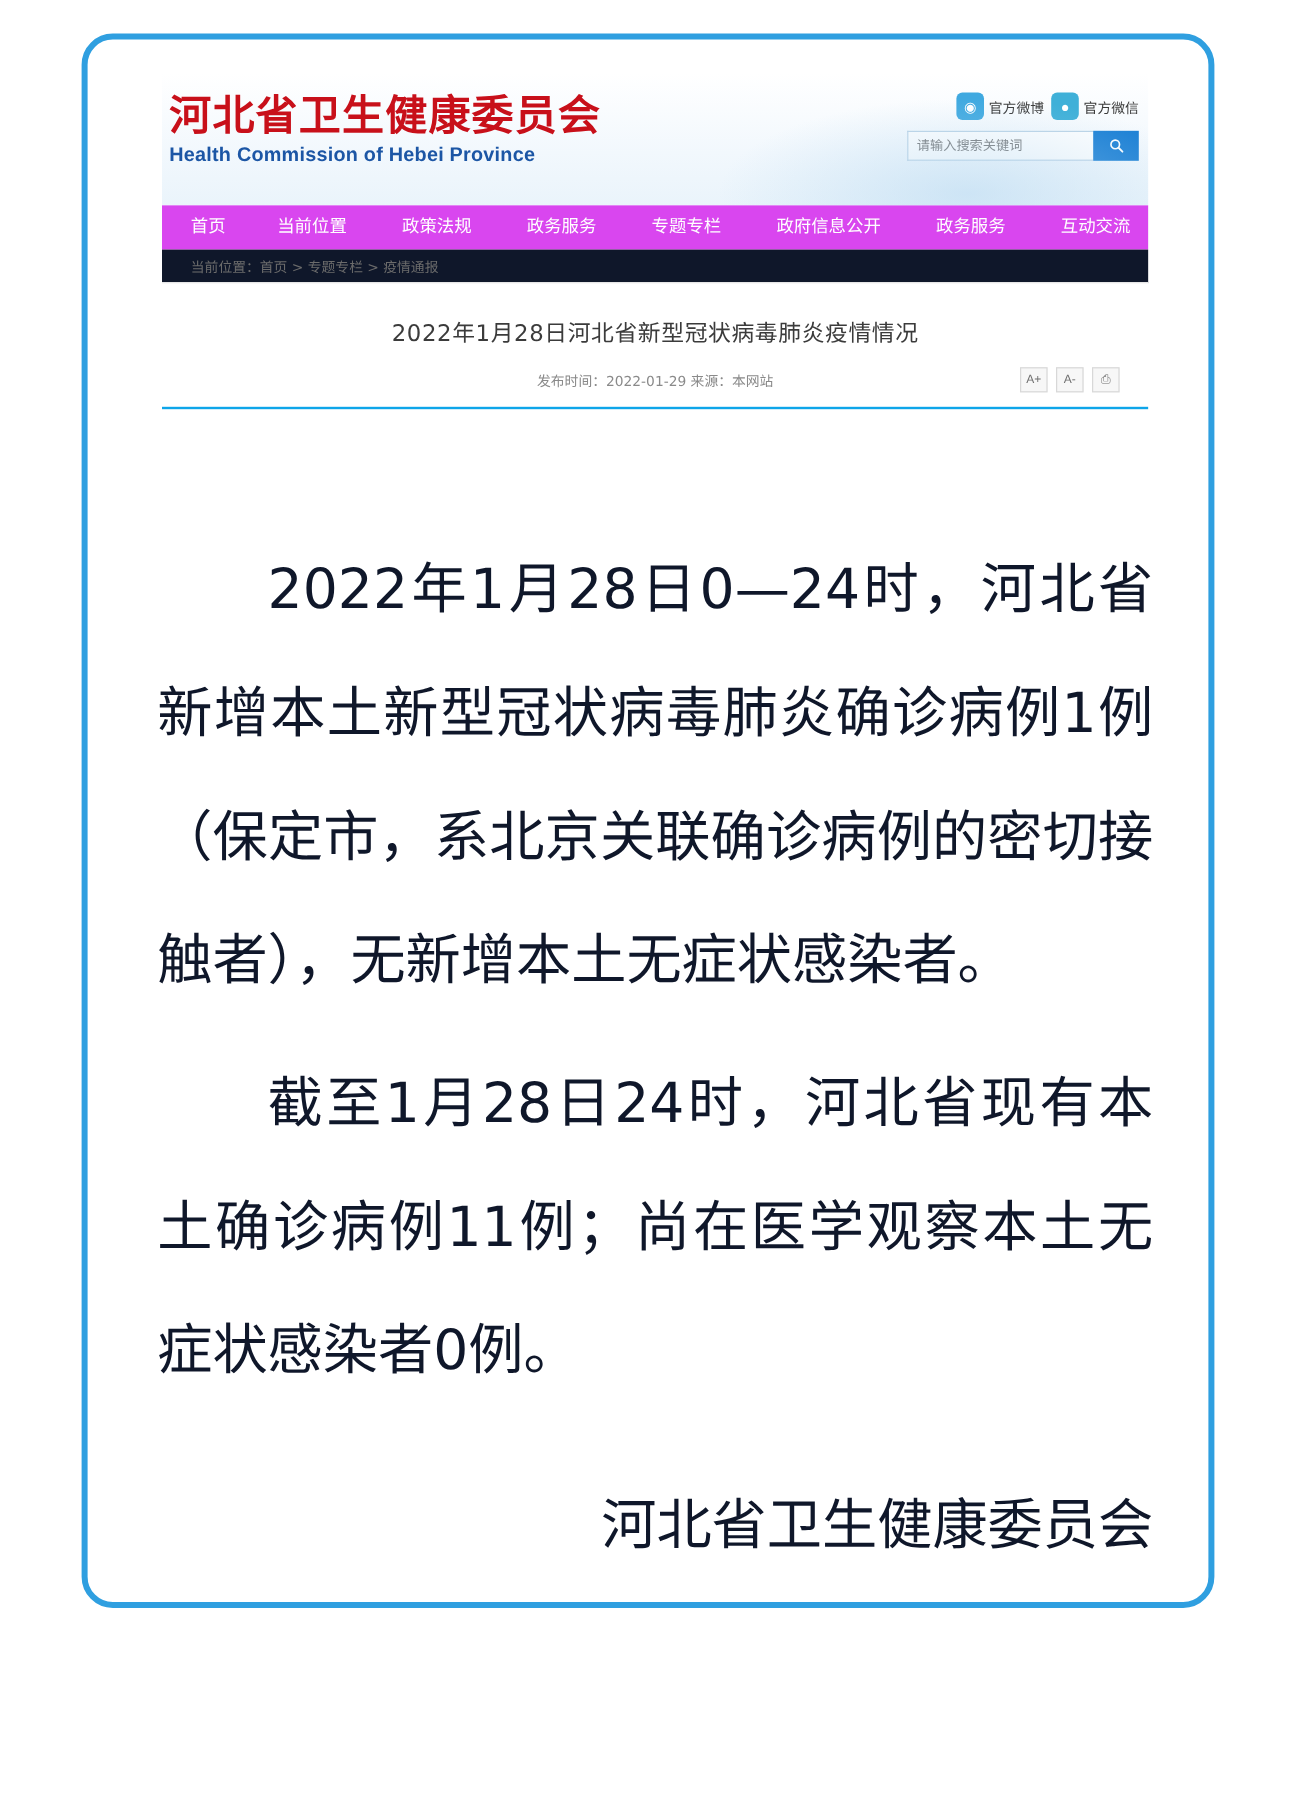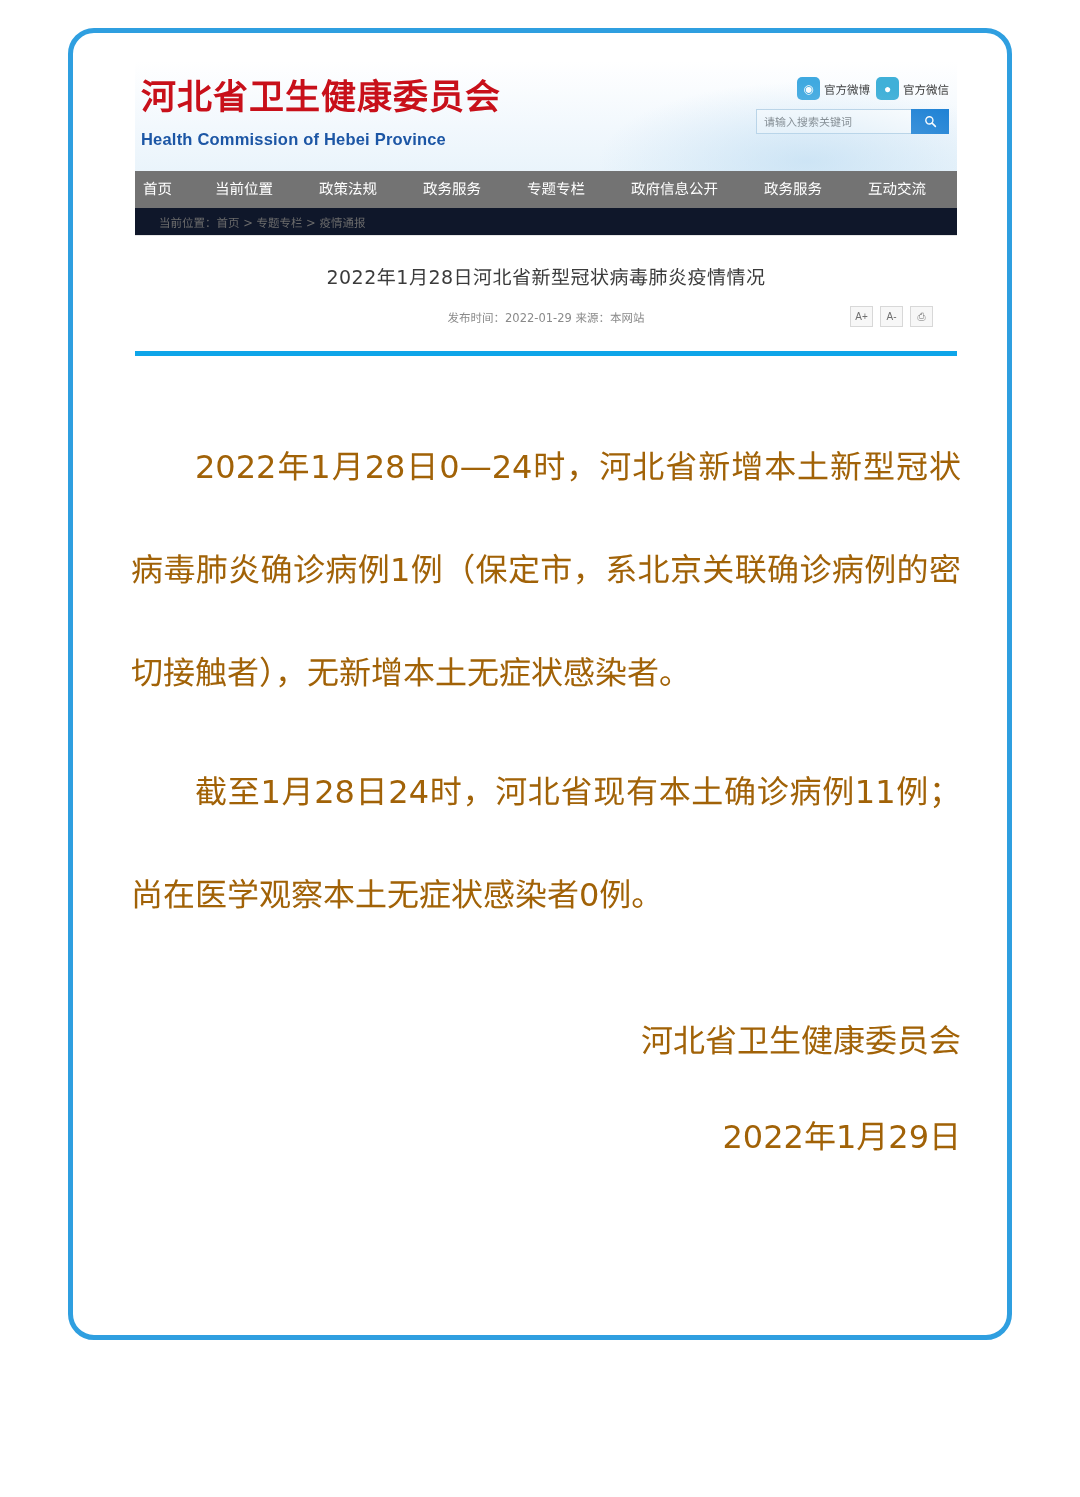--- a/index.html
+++ b/index.html
@@ -65,21 +65,21 @@
   .logo-cn {
     font-family: "DejaVu Sans", "Liberation Sans", sans-serif;
     font-size: 35px;
     font-weight: 700;
     letter-spacing: 1px;
     color: #c8101a;
     line-height: 1.05;
     white-space: nowrap;
   }
   .logo-en {
-    margin-top: 14px;
+    margin-top: 4px;
     font-size: 16.5px;
     font-weight: 700;
     color: #1c56a5;
     letter-spacing: .2px;
     white-space: nowrap;
   }
 
   .social-row {
     position: absolute;
     right: 8px;
@@ -140,24 +140,24 @@
     border: none;
     color: #fff;
     display: flex;
     align-items: center;
     justify-content: center;
     cursor: pointer;
   }
 
   .navbar {
     height: 37px;
-    background: #737373;
-    display: flex;
-    align-items: center;
-    padding-left: 0;
+    background: #d946ef;
+    display: flex;
+    align-items: center;
+    padding-left: 16px;
   }
   .navbar .nav-item {
     color: #ffffff;
     font-size: 14.5px;
     padding: 0 23px;
     white-space: nowrap;
     line-height: 37px;
     cursor: pointer;
     font-family: "DejaVu Sans", "Liberation Sans", sans-serif;
   }
@@ -187,22 +187,22 @@
     font-size: 19px;
     color: #3b3b3b;
     font-family: "DejaVu Sans", "Liberation Sans", sans-serif;
     letter-spacing: .5px;
     text-align: center;
   }
   .meta-row {
     margin-top: 20px;
     position: relative;
     height: 26px;
-    border-bottom: 5px solid #0ea5e9;
-    padding-bottom: 16px;
+    border-bottom: 2px solid #0ea5e9;
+    padding-bottom: 4px;
   }
   .meta-text {
     font-size: 11.5px;
     color: #8a8a8a;
     font-family: "DejaVu Sans", "Liberation Sans", sans-serif;
     text-align: center;
   }
   .meta-tools {
     position: absolute;
     right: 24px;
@@ -220,25 +220,25 @@
     justify-content: center;
     font-size: 10px;
     color: #6f6f6f;
     cursor: pointer;
   }
 
   
   .body-text {
     position: absolute;
     left: 58px;
-    top: 383px;
+    top: 407px;
     width: 830px;
     font-family: "DejaVu Sans", "Liberation Sans", sans-serif;
-    color: #a16207;
-    font-size: 32px;
+    color: #0f172a;
+    font-size: 46px;
     line-height: 103px;
     letter-spacing: 0px;
   }
   .para {
     text-indent: 2em;
     text-align: justify;
     margin: 0 0 16px 0;
   }
   .sign {
     margin-top: 46px;

